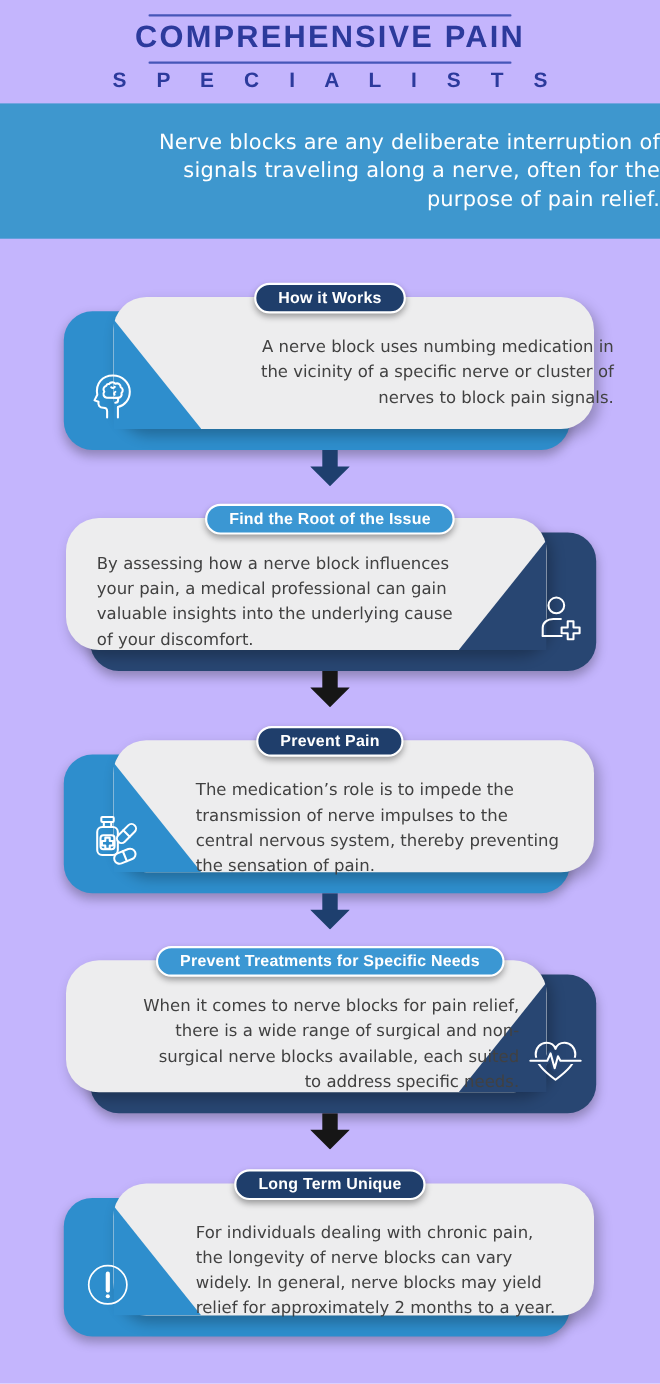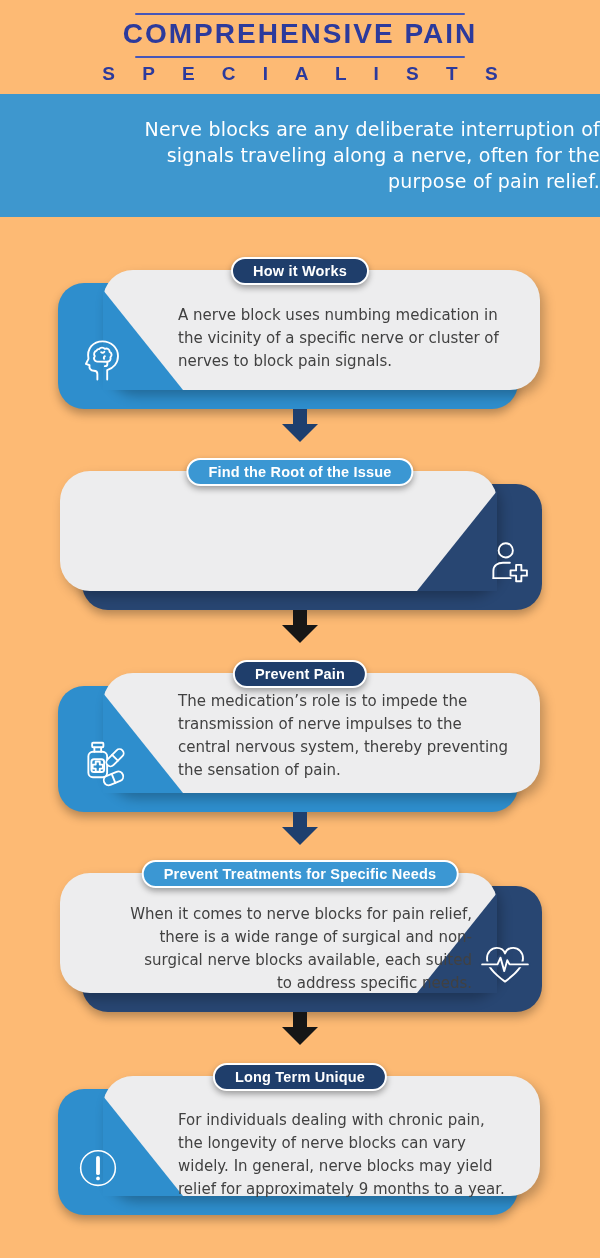--- a/index.html
+++ b/index.html
@@ -3,21 +3,21 @@
 <meta charset="utf-8">
 <style>
   :root{
     --logo_blue:#2c3a9c; --logo_rule:#4656b8; --banner_blue:#3e97ce;
     --light_blue:#2e8ecd; --navy_block:#284672; --navy_pill:#1f3e6b;
     --blue_pill:#3b97d3; --card_gray:#ededee; --arrow_navy:#1e3f6e;
     --arrow_black:#161616; --body_text:#414141;
   }
   *{margin:0;padding:0;box-sizing:border-box;}
   html,body{background:#fff;}
-  .page{position:relative;width:600px;height:1258px;background:#fdba74;overflow:hidden;
+  .page{position:relative;width:600px;height:1258px;background:#c4b5fd;overflow:hidden;
          font-family:"DejaVu Sans",sans-serif;margin:0 auto;}
 
   
   .header{position:absolute;top:0;left:0;width:600px;height:94px;text-align:center;}
   .rule{width:330px;height:2px;background:var(--logo_rule);margin:0 auto;border-radius:1px;}
   .rule-top{margin-top:13px;}
   .rule-bottom{margin-top:4px;}
   .logo-title{font-family:"Liberation Sans",sans-serif;font-weight:bold;font-size:28px;
       letter-spacing:2px;color:var(--logo_blue);line-height:36px;margin-top:1px;}
   .logo-subtitle{font-family:"Liberation Sans",sans-serif;font-weight:bold;font-size:19px;
@@ -51,21 +51,21 @@
       border:2px solid #fff;color:#fff;font-family:"Liberation Sans",sans-serif;
       font-weight:bold;font-size:14.5px;letter-spacing:.2px;
       box-shadow:0 3px 6px rgba(0,0,0,.35);z-index:5;}
   .pill.navy{background:var(--navy_pill);}
   .pill.blue{background:var(--blue_pill);}
 
   .body{position:absolute;color:var(--body_text);font-size:15px;line-height:23px;
       white-space:pre-line;z-index:4;}
   .left  .body{left:178px;width:380px;}
   .right .body{left:88px;width:384px;}
-  .s1 .body{top:47px;} .s2 .body{top:43px;} .s3 .body{top:30px;}
+  .s1 .body{top:47px;text-align:right;} .s2 .body{top:43px;} .s3 .body{top:47px;}
   .s4 .body{top:43px;text-align:right;} .s5 .body{top:46px;}
 
   .icon{position:absolute;z-index:4;}
   .left  .icon{left:76px;top:76px;width:54px;height:54px;}
   .right .icon{left:478px;top:77px;width:54px;height:54px;}
   .s5 .icon{left:73px;top:80px;width:50px;height:50px;}
 
   .arrow{position:absolute;left:282px;width:36px;height:33px;z-index:2;}
   .a1{top:409px;} .a2{top:610px;} .a3{top:812px;} .a4{top:1012px;}
   .arrow.navy{color:var(--arrow_navy);}
@@ -124,20 +124,24 @@
     <div class="notch"></div>
     <svg class="icon" viewBox="0 0 72 72">
       <g class="stroke">
         <circle cx="37" cy="20.5" r="9.5"></circle>
         <path d="M20.5 57.5 v-9.8 c0-6.8 5.8-10.7 12.8-10.7 h9.2"></path>
         <path d="M20.5 57.5 h23"></path>
         <path d="M50.8 39.8 h7 v7.4 h7.4 v7 h-7.4 v7.4 h-7 v-7.4 h-7.4 v-7 h7.4 z"></path>
       </g>
     </svg>
     <div class="pill blue">Find the Root of the Issue</div>
+    <div class="body">By assessing how a nerve block influences
+your pain, a medical professional can gain
+valuable insights into the underlying cause
+of your discomfort.</div>
   </section>
 
   <svg class="arrow black a2" viewBox="0 0 36 33">
     <rect x="11" y="0" width="14" height="16" fill="currentColor"></rect>
     <polygon points="0,15 36,15 18,33" fill="currentColor"></polygon>
   </svg>
 
   <section class="sec s3 left">
     <div class="block"></div>
     <div class="card"></div>
@@ -198,16 +202,16 @@
     <div class="notch"></div>
     <svg class="icon" viewBox="0 0 72 72">
       <circle class="stroke thin" cx="36" cy="36" r="25"></circle>
       <line x1="36" y1="21.5" x2="36" y2="43.5" stroke="#fff" stroke-width="5.5" stroke-linecap="round"></line>
       <circle cx="36" cy="51" r="2.7" fill="#fff"></circle>
     </svg>
     <div class="pill navy">Long Term Unique</div>
     <div class="body">For individuals dealing with chronic pain,
 the longevity of nerve blocks can vary
 widely. In general, nerve blocks may yield
-relief for approximately 9 months to a year.</div>
+relief for approximately 2 months to a year.</div>
   </section>
 
 </div>
 
 </body></html>

